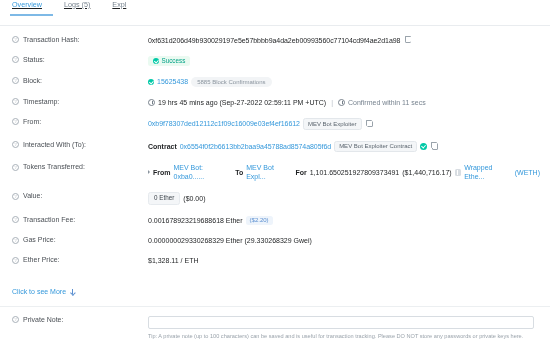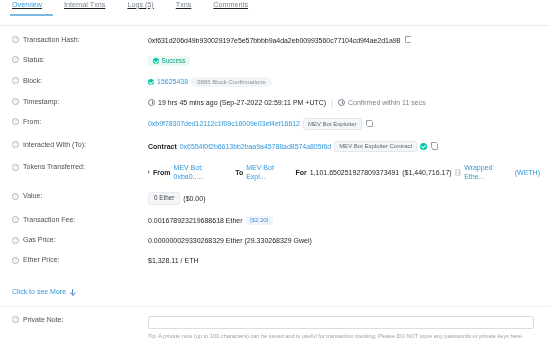--- a/index.html
+++ b/index.html
@@ -301,24 +301,22 @@
     color: #9aa3ab;
     padding: 4px 16px 0 148px;
     line-height: 1.3;
   }
 </style>
 </head>
 <body>
 
 <div class="tabbar">
   <div class="tab active">Overview</div>
-  <div class="tab">Internal Txns</div>
   <div class="tab">Logs (5)</div>
-  <div class="tab">Txns</div>
-  <div class="tab">Comments</div>
+  <div class="tab">Expl</div>
 </div>
 
 <div class="rows">
 
   <div class="row">
     <div class="row-label">
       <span class="help-icon">?</span>
       <span>Transaction Hash:</span>
     </div>
     <div class="row-value">

